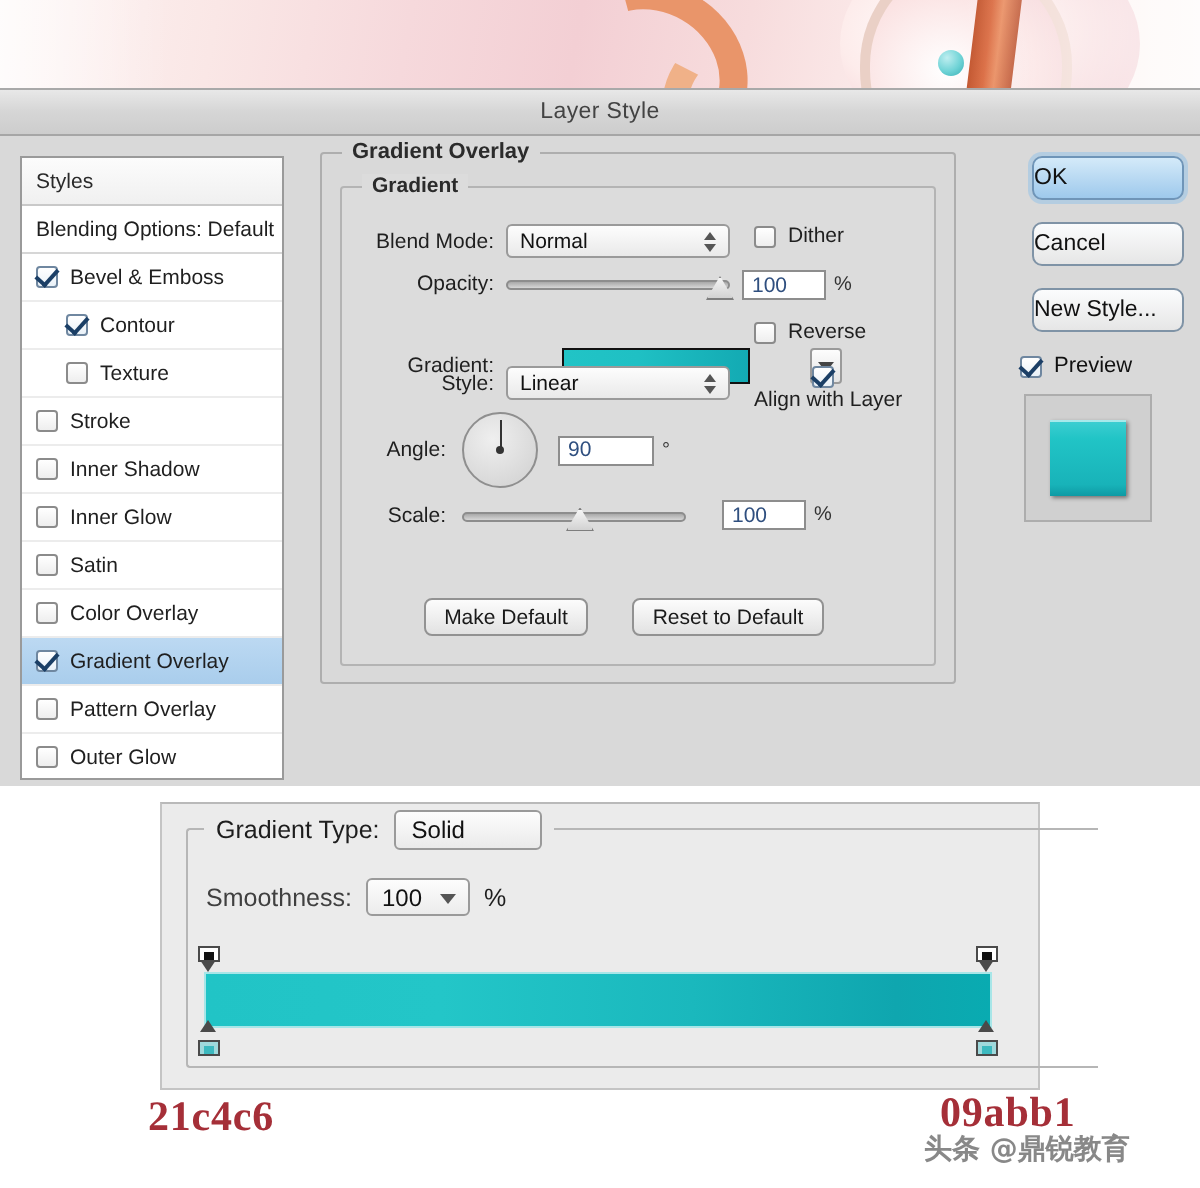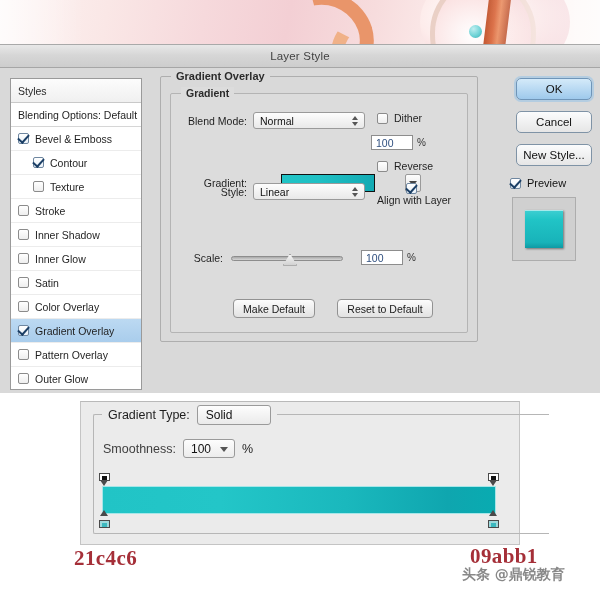--- a/index.html
+++ b/index.html
@@ -116,21 +116,21 @@
     border-radius:50%;background:#333;}
 
   .pbtn{height:19px;border:1px solid #929292;border-radius:4px;
     background:linear-gradient(180deg,#fcfcfc,#e2e2e2);
     display:flex;align-items:center;justify-content:center;font-size:10.5px;color:#1a1a1a;
     box-sizing:border-box;}
 
   
   .rcol{position:absolute;left:500px;top:10px;width:92px;}
   .bigbtn{height:22px;border-radius:5px;border:1px solid #7f93a6;
-    display:flex;align-items:center;justify-content:center;font-size:11.5px;color:#111;
+    display:flex;align-items:center;font-size:11.5px;color:#111;
     background:linear-gradient(180deg,#fbfcfd,#e6e6e6);margin-bottom:11px;box-sizing:border-box;margin-left:16px;}
   .bigbtn.primary{background:linear-gradient(180deg,#d4eaf9,#9ec9ec);border-color:#6f95b8;
     box-shadow:0 0 0 2px rgba(150,195,232,.55);}
   .prev-row{display:flex;align-items:center;margin:2px 0 8px 10px;}
   .prev-row .lb{font-size:11px;color:#111;}
   .thumb{width:62px;height:62px;margin-left:12px;border:1px solid #adadad;
     background:#d0d0d0;display:flex;align-items:center;justify-content:center;}
   .thumb .sq{width:38px;height:38px;
     background:linear-gradient(180deg,#3ecfd2 0%,#21c4c6 25%,#18b3b9 85%,#0e9aa4 100%);
     box-shadow:1px 1px 2px rgba(0,0,0,.45), inset 0 1px 0 rgba(255,255,255,.55);}
@@ -267,20 +267,27 @@
             <span class="select" style="width:112px;margin-left:6px;">
               <span>Normal</span>
               <span class="arrows"></span>
             </span>
           </div>
           <div class="row" style="left:206px;top:18px;">
             <span class="cb"></span>
             <span class="lbl">Dither</span>
           </div>
 
+          <div class="row" style="left:8px;top:42px;">
+            <span class="lbl" style="width:68px;">Opacity:</span>
+            <span class="slider" style="width:112px;margin-left:6px;">
+              <span class="track"></span>
+              <span class="knob" style="left:100px;"></span>
+            </span>
+          </div>
           <div class="row" style="left:200px;top:41px;">
             <span class="numbox" style="width:42px;">
               <span>100</span>
             </span>
             <span class="unit">%</span>
           </div>
 
           <div class="row" style="left:8px;top:80px;gap:28px;">
             <span class="lbl" style="width:68px;">Gradient:</span>
             <span class="swatch" style="width:94px;margin-left:6px;"></span>
@@ -298,35 +305,46 @@
             <span class="select" style="width:112px;margin-left:6px;">
               <span>Linear</span>
               <span class="arrows"></span>
             </span>
           </div>
           <div class="row" style="left:206px;top:89px;flex-direction:column;">
             <span class="cb on"></span>
             <span class="lbl">Align with Layer</span>
           </div>
 
+          <div class="row" style="left:8px;top:112px;">
+            <span class="lbl" style="width:44px;">Angle:</span>
+            <span class="dial" style="margin-left:8px;">
+              <span class="hand"></span>
+              <span class="hub"></span>
+            </span>
+            <span class="numbox" style="width:48px;margin-left:10px;">
+              <span>90</span>
+            </span>
+            <span class="unit">°</span>
+          </div>
 
           <div class="row" style="left:8px;top:156px;">
             <span class="lbl" style="width:44px;">Scale:</span>
             <span class="slider" style="width:112px;margin-left:8px;">
               <span class="track"></span>
               <span class="knob" style="left:52px;"></span>
             </span>
             <span class="numbox" style="width:42px;margin-left:18px;">
               <span>100</span>
             </span>
             <span class="unit">%</span>
           </div>
         </div>
 
-        <div class="row" style="left:72px;top:222px;">
+        <div class="row" style="left:51px;top:222px;">
           <span class="pbtn" style="width:82px;">
             <span>Make Default</span>
           </span>
           <span class="pbtn" style="width:96px;margin-left:22px;">
             <span>Reset to Default</span>
           </span>
         </div>
       </div>
 
       <div class="rcol">

